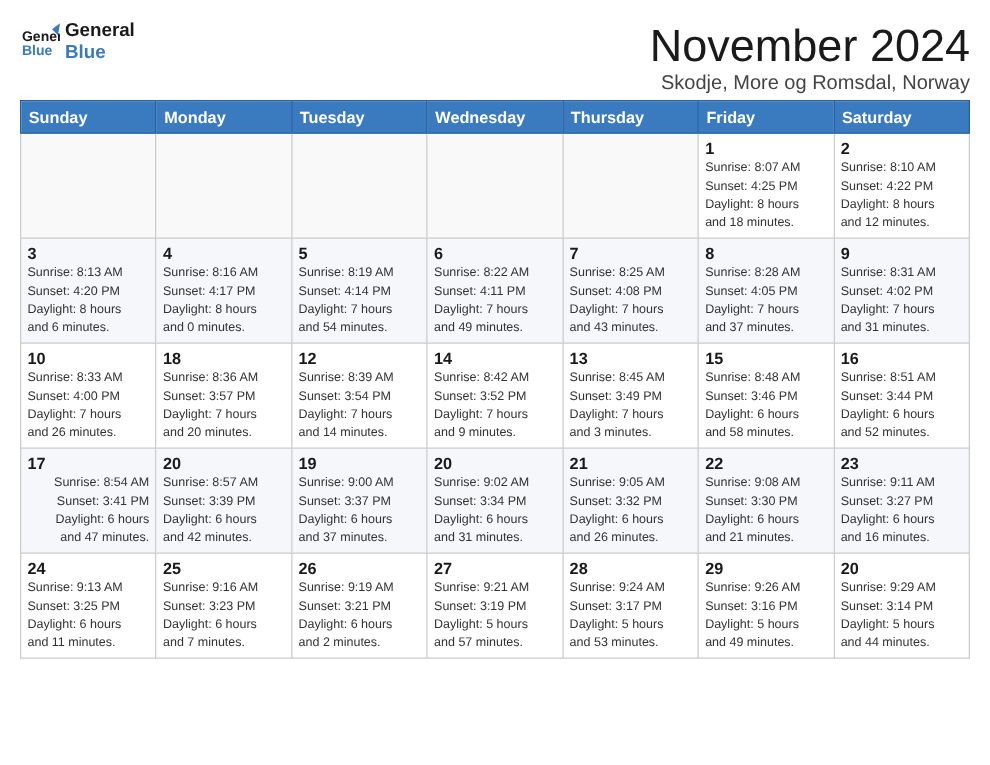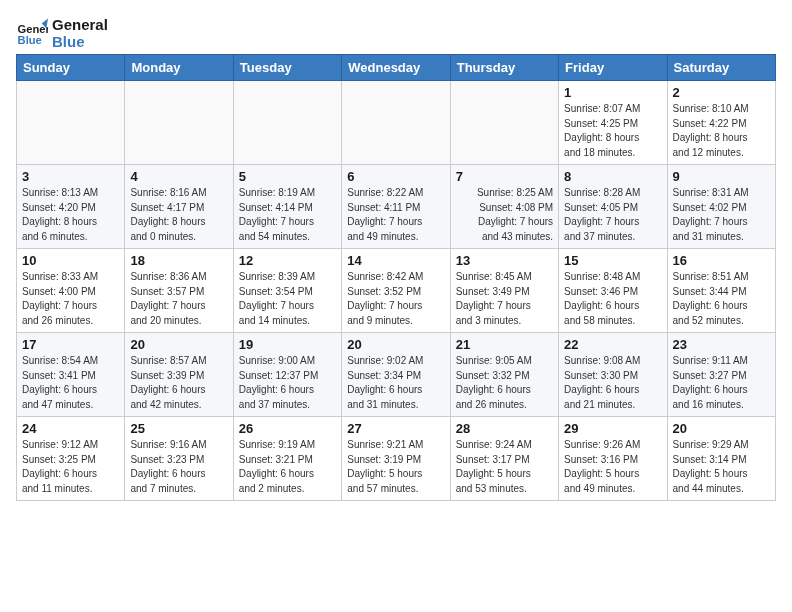--- a/index.html
+++ b/index.html
@@ -88,20 +88,24 @@
     <svg class="logo-icon" viewBox="0 0 40 40">
       <text x="2" y="20" font-size="14" font-weight="bold" fill="#1a1a1a">General</text>
       <text x="2" y="34" font-size="14" font-weight="bold" fill="#3a7abf">Blue</text>
       <polygon points="32,8 40,2 38,14" fill="#3a7abf"></polygon>
     </svg>
     <div>
       <div style="font-size:15px;font-weight:bold;color:#1a1a1a;">General</div>
       <div style="font-size:15px;font-weight:bold;color:#3a7abf;">Blue</div>
     </div>
   </div>
+  <div class="title-area">
+    <div class="month-title">November 2024</div>
+    <div class="subtitle">Skodje, More og Romsdal, Norway</div>
+  </div>
 </div>
 
 <table class="calendar">
   <thead>
     <tr>
     <th>Sunday</th>
         <th>Monday</th>
         <th>Tuesday</th>
         <th>Wednesday</th>
         <th>Thursday</th>
@@ -155,21 +159,21 @@
         </td>
         <td>
           <span class="day-number">6</span>
           <div class="day-info" style="white-space: pre-line;">Sunrise: 8:22 AM
 Sunset: 4:11 PM
 Daylight: 7 hours
 and 49 minutes.</div>
         </td>
         <td>
           <span class="day-number">7</span>
-          <div class="day-info" style="white-space: pre-line; text-align: right;">Sunrise: 8:25 AM
+          <div class="day-info" style="white-space: pre-line;">Sunrise: 8:25 AM
 Sunset: 4:08 PM
 Daylight: 7 hours
 and 43 minutes.</div>
         </td>
         <td>
           <span class="day-number">8</span>
           <div class="day-info" style="white-space: pre-line;">Sunrise: 8:28 AM
 Sunset: 4:05 PM
 Daylight: 7 hours
 and 37 minutes.</div>
@@ -229,36 +233,36 @@
           <span class="day-number">16</span>
           <div class="day-info" style="white-space: pre-line;">Sunrise: 8:51 AM
 Sunset: 3:44 PM
 Daylight: 6 hours
 and 52 minutes.</div>
         </td>
       </tr>
       <tr>
         <td>
           <span class="day-number">17</span>
-          <div class="day-info" style="white-space: pre-line;">Sunrise: 8:54 AM
+          <div class="day-info" style="white-space: pre-line; text-align: right;">Sunrise: 8:54 AM
 Sunset: 3:41 PM
 Daylight: 6 hours
 and 47 minutes.</div>
         </td>
         <td>
           <span class="day-number">20</span>
           <div class="day-info" style="white-space: pre-line;">Sunrise: 8:57 AM
 Sunset: 3:39 PM
 Daylight: 6 hours
 and 42 minutes.</div>
         </td>
         <td>
           <span class="day-number">19</span>
           <div class="day-info" style="white-space: pre-line;">Sunrise: 9:00 AM
-Sunset: 12:37 PM
+Sunset: 3:37 PM
 Daylight: 6 hours
 and 37 minutes.</div>
         </td>
         <td>
           <span class="day-number">20</span>
           <div class="day-info" style="white-space: pre-line;">Sunrise: 9:02 AM
 Sunset: 3:34 PM
 Daylight: 6 hours
 and 31 minutes.</div>
         </td>
@@ -280,21 +284,21 @@
           <span class="day-number">23</span>
           <div class="day-info" style="white-space: pre-line;">Sunrise: 9:11 AM
 Sunset: 3:27 PM
 Daylight: 6 hours
 and 16 minutes.</div>
         </td>
       </tr>
       <tr>
         <td>
           <span class="day-number">24</span>
-          <div class="day-info" style="white-space: pre-line;">Sunrise: 9:12 AM
+          <div class="day-info" style="white-space: pre-line;">Sunrise: 9:13 AM
 Sunset: 3:25 PM
 Daylight: 6 hours
 and 11 minutes.</div>
         </td>
         <td>
           <span class="day-number">25</span>
           <div class="day-info" style="white-space: pre-line;">Sunrise: 9:16 AM
 Sunset: 3:23 PM
 Daylight: 6 hours
 and 7 minutes.</div>

